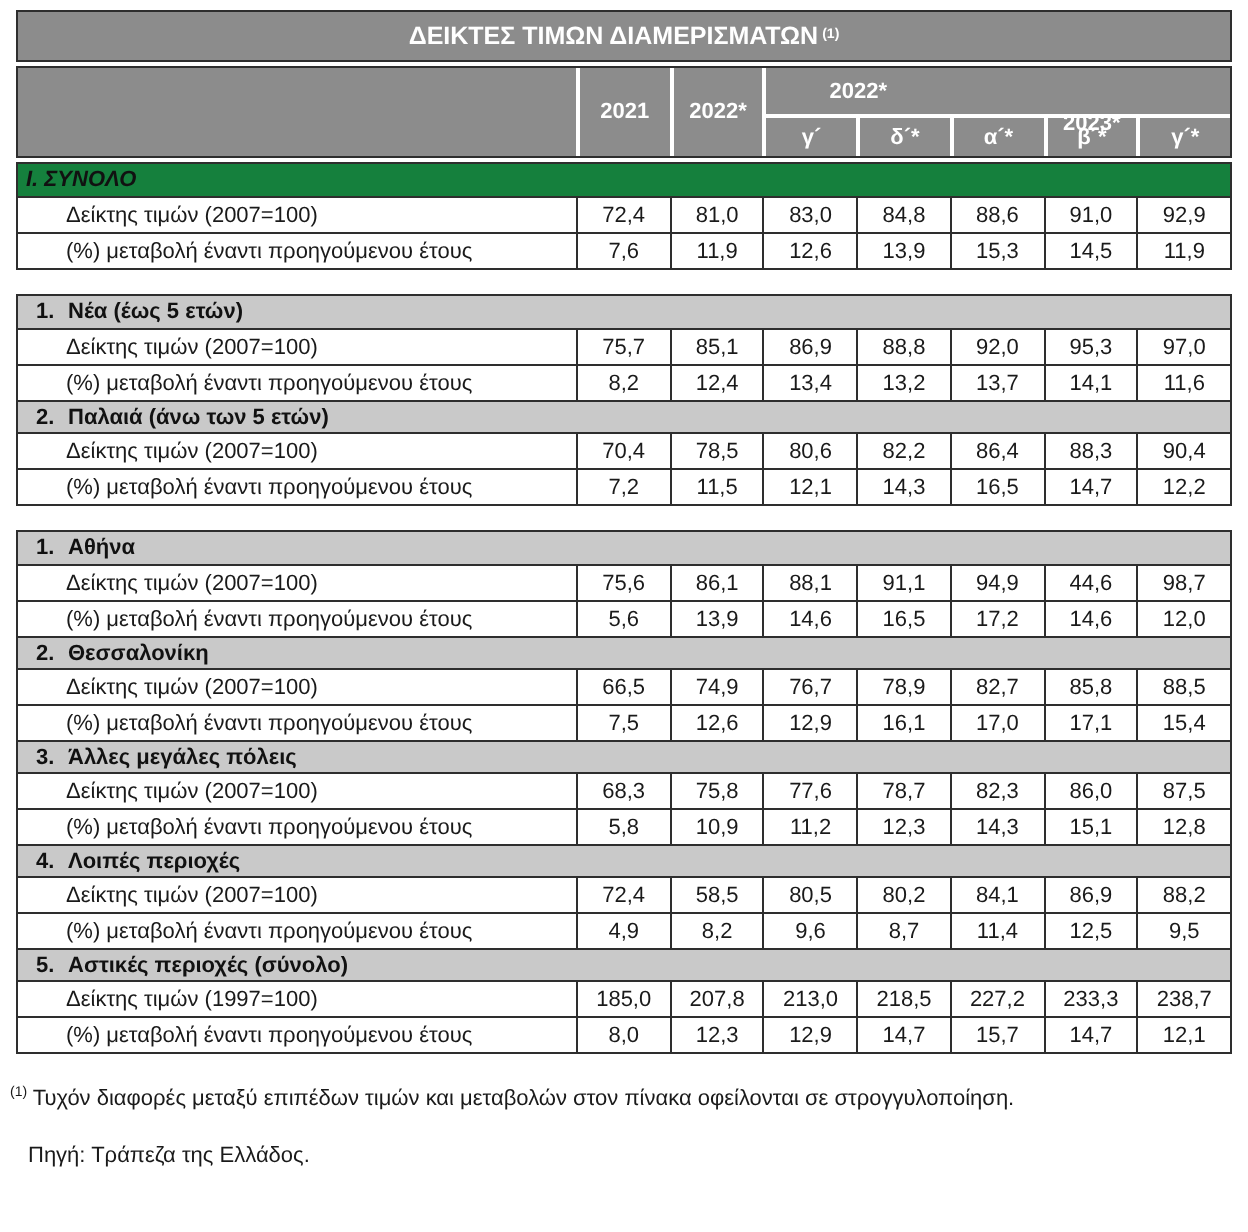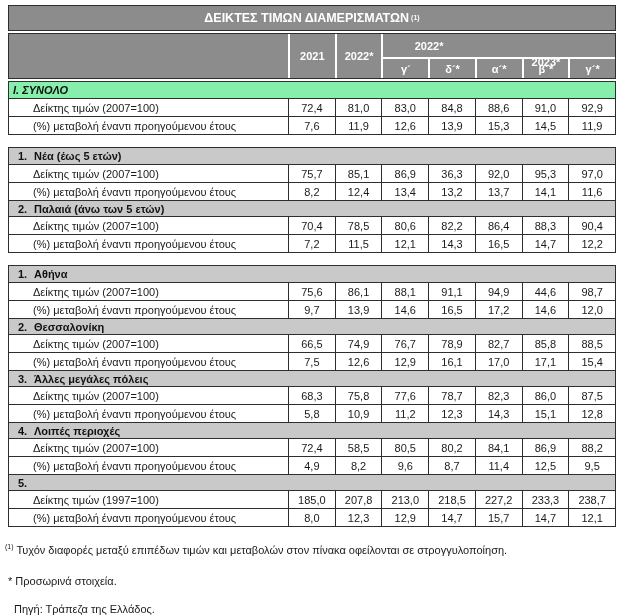--- a/index.html
+++ b/index.html
@@ -47,21 +47,21 @@
   
   .section-block {
     box-sizing: border-box;
     border: 1px solid #2e2e2e;
     background: #fff;
   }
   .section-block + .section-block { margin-top: 12px; }
 
   .band { box-sizing: border-box; display: flex; align-items: center; height: 16px; font-size: 11px; }
   .section-band {
-    background: #86efac;
+    background: #15803d;
     font-weight: bold; font-style: italic;
     padding-left: 4px; color: #111;
   }
   .subsection-band {
     background: #c9c9c9;
     font-weight: bold; color: #111;
     padding-left: 9px;
   }
   .sub-num { display: inline-block; width: 16px; }
   .band + .band, .row + .band, .band + .row, .row + .row { border-top: 1px solid #2e2e2e; }
@@ -135,21 +135,21 @@
         <div class="section-block">
           <div class="band subsection-band">
             <span class="sub-num">1.</span>
             <span class="sub-label">Νέα (έως 5 ετών)</span>
           </div>
           <div class="row">
             <div class="cell label-cell">Δείκτης τιμών (2007=100)</div>
             <div class="cell value-cell">75,7</div>
             <div class="cell value-cell">85,1</div>
             <div class="cell value-cell">86,9</div>
-            <div class="cell value-cell">36,3</div>
+            <div class="cell value-cell">88,8</div>
             <div class="cell value-cell">92,0</div>
             <div class="cell value-cell">95,3</div>
             <div class="cell value-cell">97,0</div>
           </div>
           <div class="row">
             <div class="cell label-cell">(%) μεταβολή έναντι προηγούμενου έτους</div>
             <div class="cell value-cell">8,2</div>
             <div class="cell value-cell">12,4</div>
             <div class="cell value-cell">13,4</div>
             <div class="cell value-cell">13,2</div>
@@ -192,21 +192,21 @@
             <div class="cell value-cell">75,6</div>
             <div class="cell value-cell">86,1</div>
             <div class="cell value-cell">88,1</div>
             <div class="cell value-cell">91,1</div>
             <div class="cell value-cell">94,9</div>
             <div class="cell value-cell">44,6</div>
             <div class="cell value-cell">98,7</div>
           </div>
           <div class="row">
             <div class="cell label-cell">(%) μεταβολή έναντι προηγούμενου έτους</div>
-            <div class="cell value-cell">9,7</div>
+            <div class="cell value-cell">5,6</div>
             <div class="cell value-cell">13,9</div>
             <div class="cell value-cell">14,6</div>
             <div class="cell value-cell">16,5</div>
             <div class="cell value-cell">17,2</div>
             <div class="cell value-cell">14,6</div>
             <div class="cell value-cell">12,0</div>
           </div>
           <div class="band subsection-band">
             <span class="sub-num">2.</span>
             <span class="sub-label">Θεσσαλονίκη</span>
@@ -274,20 +274,21 @@
             <div class="cell value-cell">4,9</div>
             <div class="cell value-cell">8,2</div>
             <div class="cell value-cell">9,6</div>
             <div class="cell value-cell">8,7</div>
             <div class="cell value-cell">11,4</div>
             <div class="cell value-cell">12,5</div>
             <div class="cell value-cell">9,5</div>
           </div>
           <div class="band subsection-band">
             <span class="sub-num">5.</span>
+            <span class="sub-label">Αστικές περιοχές (σύνολο)</span>
           </div>
           <div class="row">
             <div class="cell label-cell">Δείκτης τιμών (1997=100)</div>
             <div class="cell value-cell">185,0</div>
             <div class="cell value-cell">207,8</div>
             <div class="cell value-cell">213,0</div>
             <div class="cell value-cell">218,5</div>
             <div class="cell value-cell">227,2</div>
             <div class="cell value-cell">233,3</div>
             <div class="cell value-cell">238,7</div>
@@ -301,16 +302,15 @@
             <div class="cell value-cell">15,7</div>
             <div class="cell value-cell">14,7</div>
             <div class="cell value-cell">12,1</div>
           </div>
         </div>
       </div>
   </div>
 
   <div class="footnotes">
     <div class="footnote" id="footnote-1"><sup class="fn-sup">(1)</sup> <span>Τυχόν διαφορές μεταξύ επιπέδων τιμών και μεταβολών στον πίνακα οφείλονται σε στρογγυλοποίηση.</span></div>
-    <div class="footnote" id="footnote-2"><span>*</span> <span>Προσωρινά στοιχεία.</span></div>
     <div class="footnote" id="footnote-3"><span>Πηγή: Τράπεζα της Ελλάδος.</span></div>
   </div>
 </div>
 
 </body></html>

